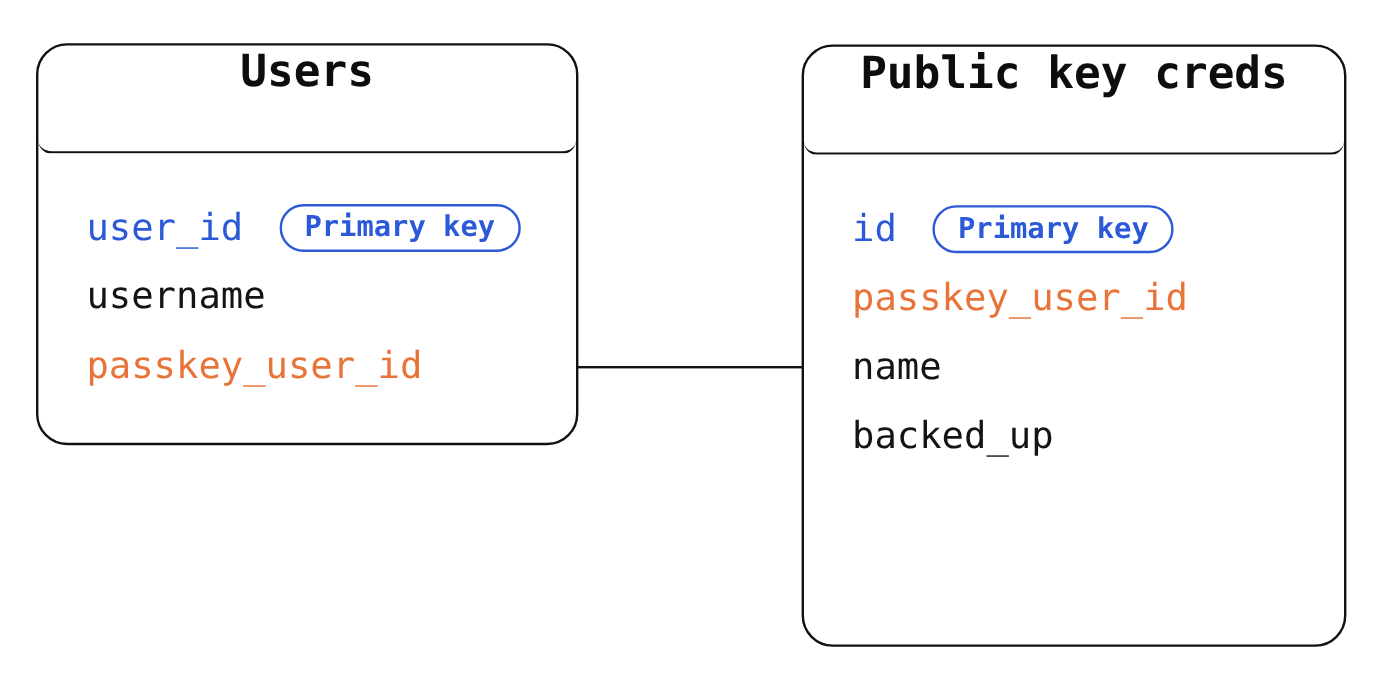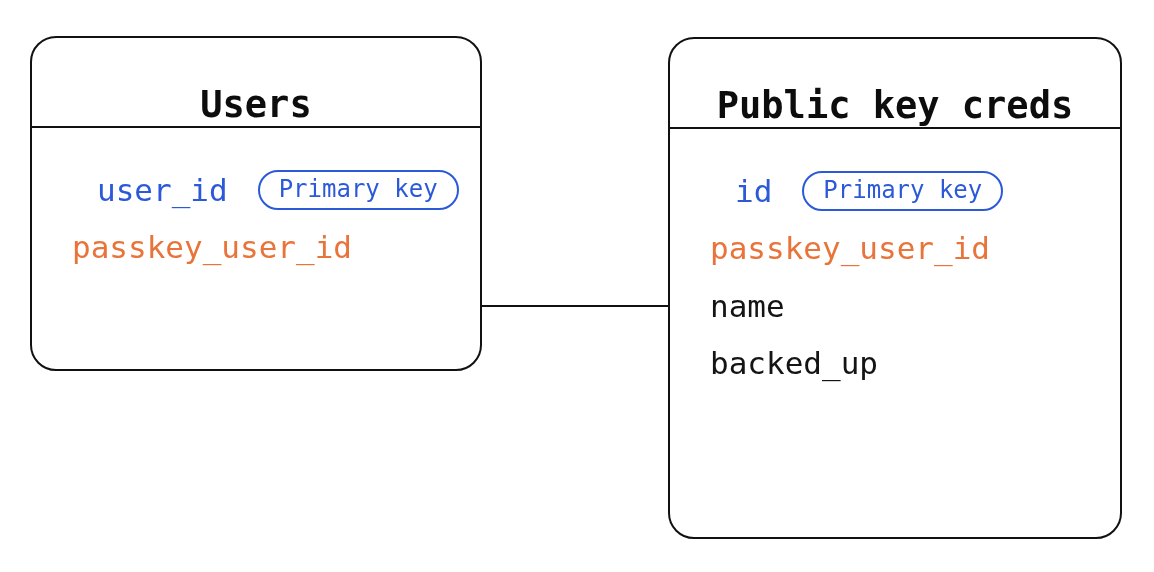--- a/index.html
+++ b/index.html
@@ -28,62 +28,65 @@
     position:absolute;
     background:var(--bg);
     border:2px solid var(--stroke);
     border-radius:26px;
   }
   .card-users{left:30px;top:36px;width:452px;height:335px;}
   .card-creds{left:668px;top:37px;width:454px;height:502px;}
   .card-header{
     height:90px;
     border-bottom:2px solid var(--stroke);
-    display:flex;align-items:flex-end;justify-content:center;
+    display:flex;align-items:flex-start;justify-content:center;border-radius:11px;
   }
   .card-title{
     font-size:37px;font-weight:700;color:#0d0d0d;
     letter-spacing:0;white-space:nowrap;
   }
   .card-body{padding:33px 0 0 40px;}
   .field-row{
     height:57.5px;
     display:flex;align-items:center;
     white-space:nowrap;
   }
   .field-name{font-size:31px;color:var(--text);}
-  .f-blue{color:var(--blue);margin-left:25px;}
+  .f-blue{color:var(--blue);}
   .f-orange{color:var(--orange);text-align:right;}
   .badge{
     display:inline-flex;align-items:center;justify-content:center;
     margin-left:30px;
     border:2px solid var(--blue);
     border-radius:20px;
     color:var(--blue);
-    font-size:24px;font-weight:400;
+    font-size:24px;font-weight:700;
     line-height:1;
     padding:5px 19px 7px;
     white-space:nowrap;
   }
 </style>
 </head>
 <body>
 
 <div class="canvas">
 
   <div class="connector"></div>
 
   <section class="card card-users">
     <header class="card-header">
       <h2 class="card-title">Users</h2>
     </header>
     <div class="card-body">
       <div class="field-row">
         <span class="field-name f-blue">user_id</span>
         <span class="badge">Primary key</span>
+      </div>
+      <div class="field-row">
+        <span class="field-name">username</span>
       </div>
       <div class="field-row">
         <span class="field-name f-orange">passkey_user_id</span>
       </div>
     </div>
   </section>
 
   <section class="card card-creds">
     <header class="card-header">
       <h2 class="card-title">Public key creds</h2>

